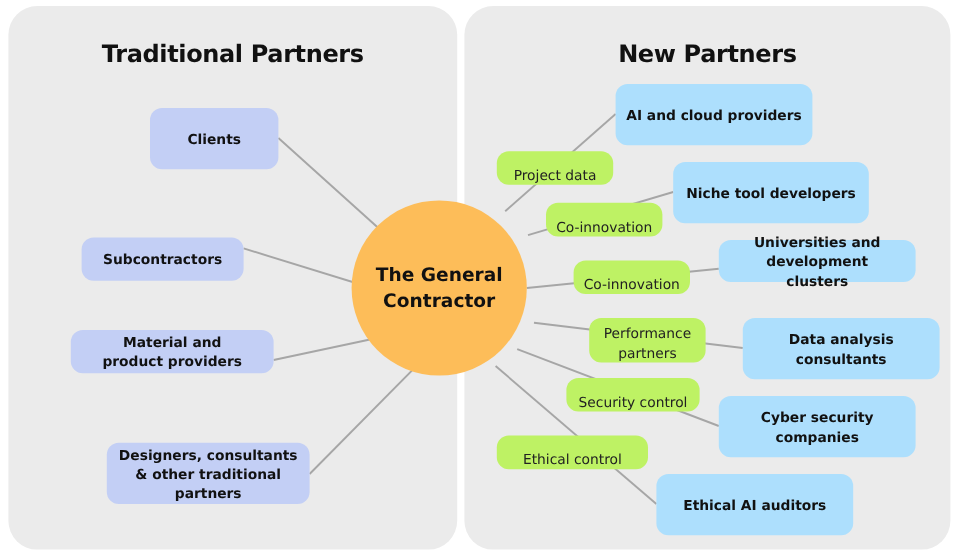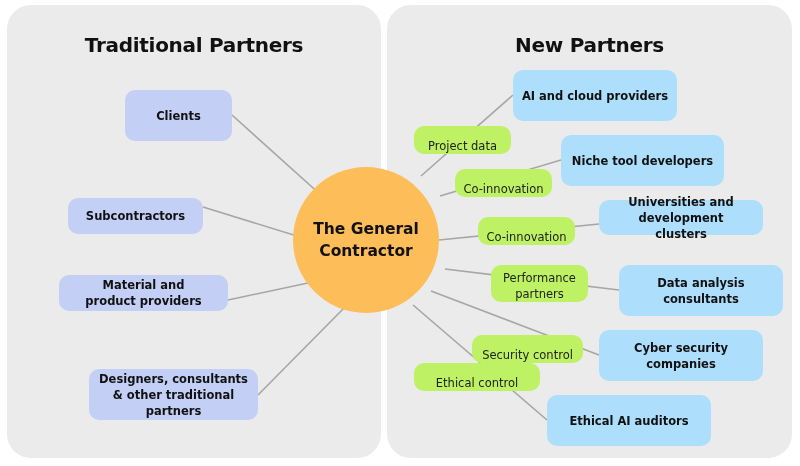--- a/index.html
+++ b/index.html
@@ -64,21 +64,21 @@
 </div>
 <div class="edge-label" style="left:455px;top:169px;width:97px;height:28px;">
   <span>Co-innovation</span>
 </div>
 <div class="edge-label" style="left:478px;top:217px;width:97px;height:28px;">
   <span>Co-innovation</span>
 </div>
 <div class="edge-label" style="left:491px;top:265px;width:97px;height:37px;padding:0 12px;">
   <span>Performance partners</span>
 </div>
-<div class="edge-label" style="left:472px;top:315px;width:111px;height:28px;margin-top:20px;">
+<div class="edge-label" style="left:472px;top:315px;width:111px;height:28px;">
   <span>Security control</span>
 </div>
 <div class="edge-label" style="left:414px;top:363px;width:126px;height:28px;">
   <span>Ethical control</span>
 </div>
 
 <div class="node newp" style="left:513px;top:70px;width:164px;height:51px;">
   <span>AI and cloud providers</span>
 </div>
 <div class="node newp" style="left:561px;top:135px;width:163px;height:51px;">

